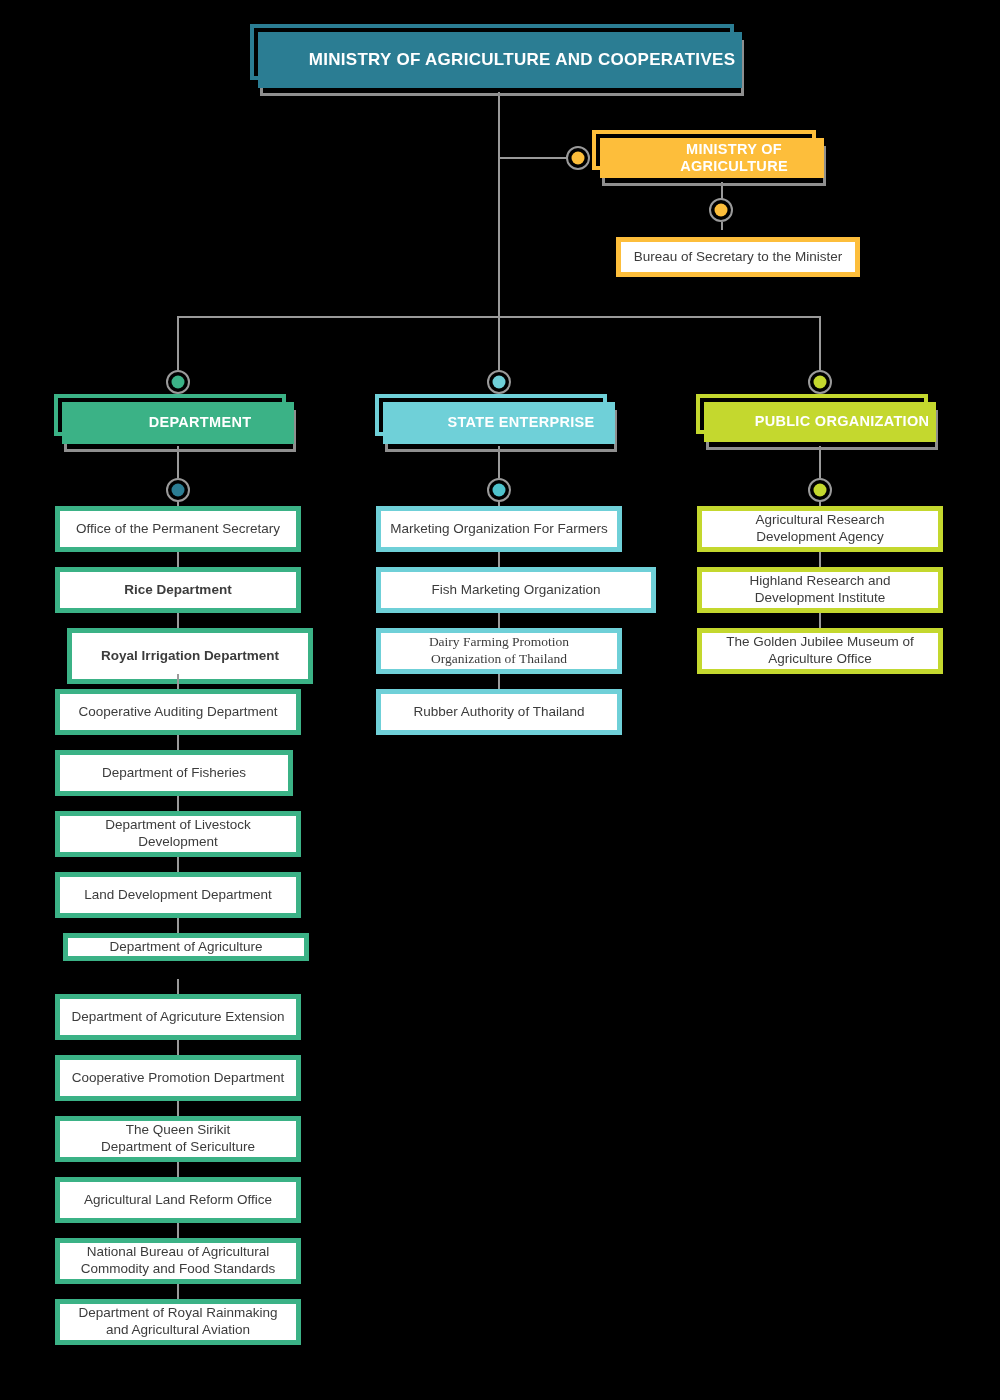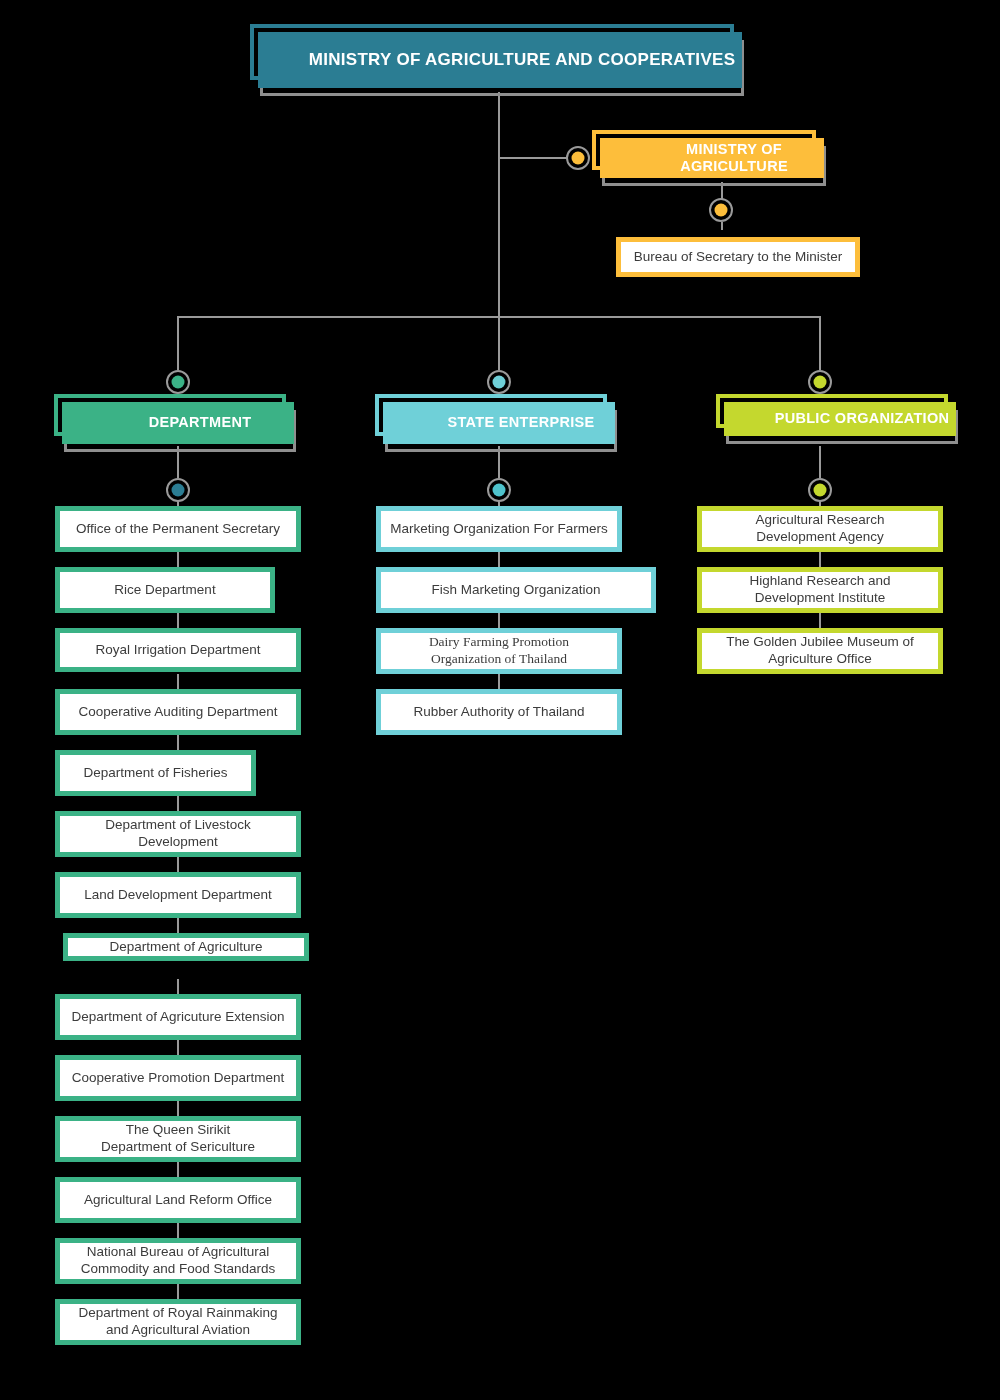--- a/index.html
+++ b/index.html
@@ -175,46 +175,46 @@
   </div>
 
   <div class="framed" style="left:383px; top:402px; width:232px; height:42px; --accent:#6FD0D8;">
     <div class="bracket-color"></div>
     <div class="bracket-gray"></div>
     <div class="fill">
       <span class="title-md">STATE ENTERPRISE</span>
     </div>
   </div>
 
-  <div class="framed" style="left:724px; top:402px; width:232px; height:34px; --accent:#C4D82E;">
+  <div class="framed" style="left:704px; top:402px; width:232px; height:40px; --accent:#C4D82E;">
     <div class="bracket-color"></div>
     <div class="bracket-gray"></div>
     <div class="fill">
       <span class="title-md">PUBLIC ORGANIZATION</span>
     </div>
   </div>
 
   <div id="items-layer">
       <div class="leaf" style="left: 55px; top: 506px; width: 246px; height: 46px; border: 5px solid rgb(59, 178, 134);">
         <span>Office of the Permanent Secretary</span>
       </div>
       <div class="line-v" style="left: 177px; top: 552px; height: 15px;"></div>
-      <div class="leaf" style="left: 55px; top: 567px; width: 220px; height: 46px; border: 5px solid rgb(59, 178, 134);">
+      <div class="leaf" style="left: 55px; top: 567px; width: 246px; height: 46px; border: 5px solid rgb(59, 178, 134); font-weight: bold;">
         <span>Rice Department</span>
       </div>
       <div class="line-v" style="left: 177px; top: 613px; height: 15px;"></div>
-      <div class="leaf" style="left: 55px; top: 628px; width: 246px; height: 44px; border: 5px solid rgb(59, 178, 134);">
+      <div class="leaf" style="left: 67px; top: 628px; width: 246px; height: 56px; border: 5px solid rgb(59, 178, 134); font-weight: bold;">
         <span>Royal Irrigation Department</span>
       </div>
       <div class="line-v" style="left: 177px; top: 674px; height: 15px;"></div>
       <div class="leaf" style="left: 55px; top: 689px; width: 246px; height: 46px; border: 5px solid rgb(59, 178, 134);">
         <span>Cooperative Auditing Department</span>
       </div>
       <div class="line-v" style="left: 177px; top: 735px; height: 15px;"></div>
-      <div class="leaf" style="left: 55px; top: 750px; width: 201px; height: 46px; border: 5px solid rgb(59, 178, 134);">
+      <div class="leaf" style="left: 55px; top: 750px; width: 238px; height: 46px; border: 5px solid rgb(59, 178, 134);">
         <span>Department of Fisheries</span>
       </div>
       <div class="line-v" style="left: 177px; top: 796px; height: 15px;"></div>
       <div class="leaf" style="left: 55px; top: 811px; width: 246px; height: 46px; border: 5px solid rgb(59, 178, 134);">
         <span>Department of Livestock<br>Development</span>
       </div>
       <div class="line-v" style="left: 177px; top: 857px; height: 15px;"></div>
       <div class="leaf" style="left: 55px; top: 872px; width: 246px; height: 46px; border: 5px solid rgb(59, 178, 134);">
         <span>Land Development Department</span>
       </div>

